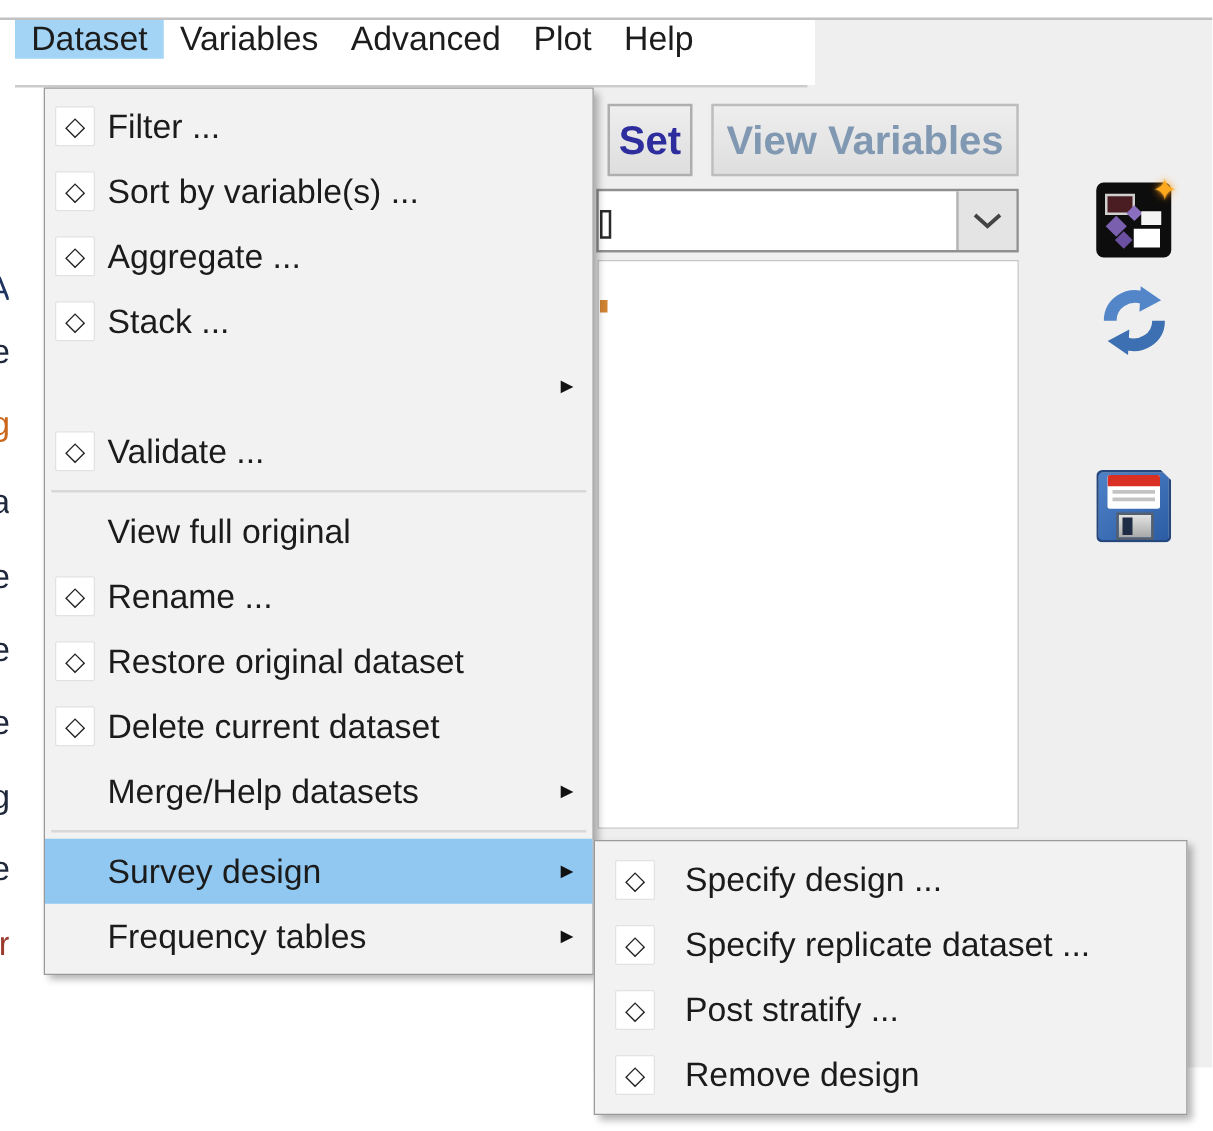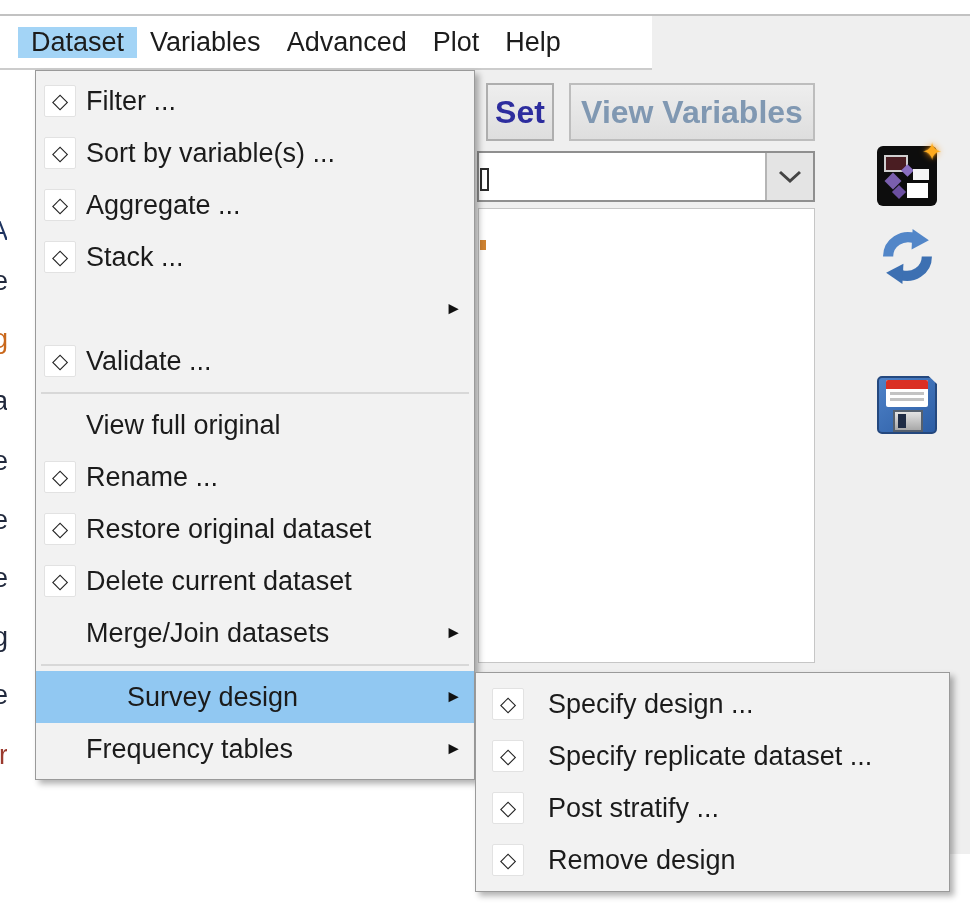--- a/index.html
+++ b/index.html
@@ -10,22 +10,22 @@
   }
   #stage{position:relative;width:970px;height:905px;}
 
   
   .topline{position:absolute;left:0;top:14px;width:970px;height:2px;background:#c2c2c2;}
   .gray-right{position:absolute;left:652px;top:16px;width:318px;height:838px;background:#efefef;}
   .gray-mid{position:absolute;left:475px;top:68px;width:177px;height:790px;background:#efefef;}
 
   
   .menubar{
-    position:absolute;left:0;top:16px;width:634px;height:52px;background:#ffffff;
-    display:flex;align-items:center;padding-left:18px;border-bottom:2px solid #cccccc;
+    position:absolute;left:12px;top:16px;width:634px;height:52px;background:#ffffff;
+    display:flex;align-items:flex-start;border-bottom:2px solid #cccccc;
   }
   .mb-item{
     display:flex;align-items:center;padding:0 13px;font-size:27px;color:#1c1c1c;cursor:default;
   }
   .mb-item.active{background:var(--menubar-highlight,#a3d4f6);}
 
   
   .btn{
     position:absolute;display:flex;align-items:center;justify-content:center;
     background:linear-gradient(#eeeeee,#dedede);font-weight:bold;font-size:32px;cursor:default;
@@ -75,21 +75,21 @@
 
   
   .menu{
     position:absolute;background:#f2f2f2;border:1px solid #9a9a9a;
     padding:4px 0;box-sizing:border-box;
     box-shadow:4px 4px 6px rgba(0,0,0,0.3);
   }
   .menu.main{left:35px;top:70px;width:440px;height:710px;}
   .menu.sub{left:475px;top:672px;width:475px;height:220px;padding:5px 0;}
   .mrow{height:52px;display:flex;align-items:center;position:relative;cursor:default;}
-  .mrow.highlight{background:var(--menu-highlight,#91c8f2);padding-left:41px;}
+  .mrow.highlight{background:var(--menu-highlight,#91c8f2);}
   .micon{
     width:32px;height:32px;margin-left:8px;background:#ffffff;border:1px solid #e2e2e2;
     border-radius:2px;display:flex;align-items:center;justify-content:center;
     font-size:21px;font-weight:600;color:#222;box-sizing:border-box;flex:none;
   }
   .menu.sub .micon{margin-left:16px;}
   .micon.none{visibility:hidden;}
   .mlabel{margin-left:10px;font-size:27px;color:#1b1b1b;white-space:nowrap;}
   .menu.sub .mlabel{margin-left:24px;}
   .marrow{margin-left:auto;margin-right:12px;font-size:17px;color:#111;}
@@ -213,21 +213,21 @@
     <div class="mrow">
       <span class="micon">◇</span>
       <span class="mlabel">Restore original dataset</span>
     </div>
     <div class="mrow">
       <span class="micon">◇</span>
       <span class="mlabel">Delete current dataset</span>
     </div>
     <div class="mrow">
       <span class="micon none"></span>
-      <span class="mlabel">Merge/Join datasets</span>
+      <span class="mlabel">Merge/Help datasets</span>
       <span class="marrow">►</span>
     </div>
     <div class="msep">
         <div class="line"></div>
       </div>
     <div class="mrow highlight">
       <span class="micon none"></span>
       <span class="mlabel">Survey design</span>
       <span class="marrow">►</span>
     </div>

